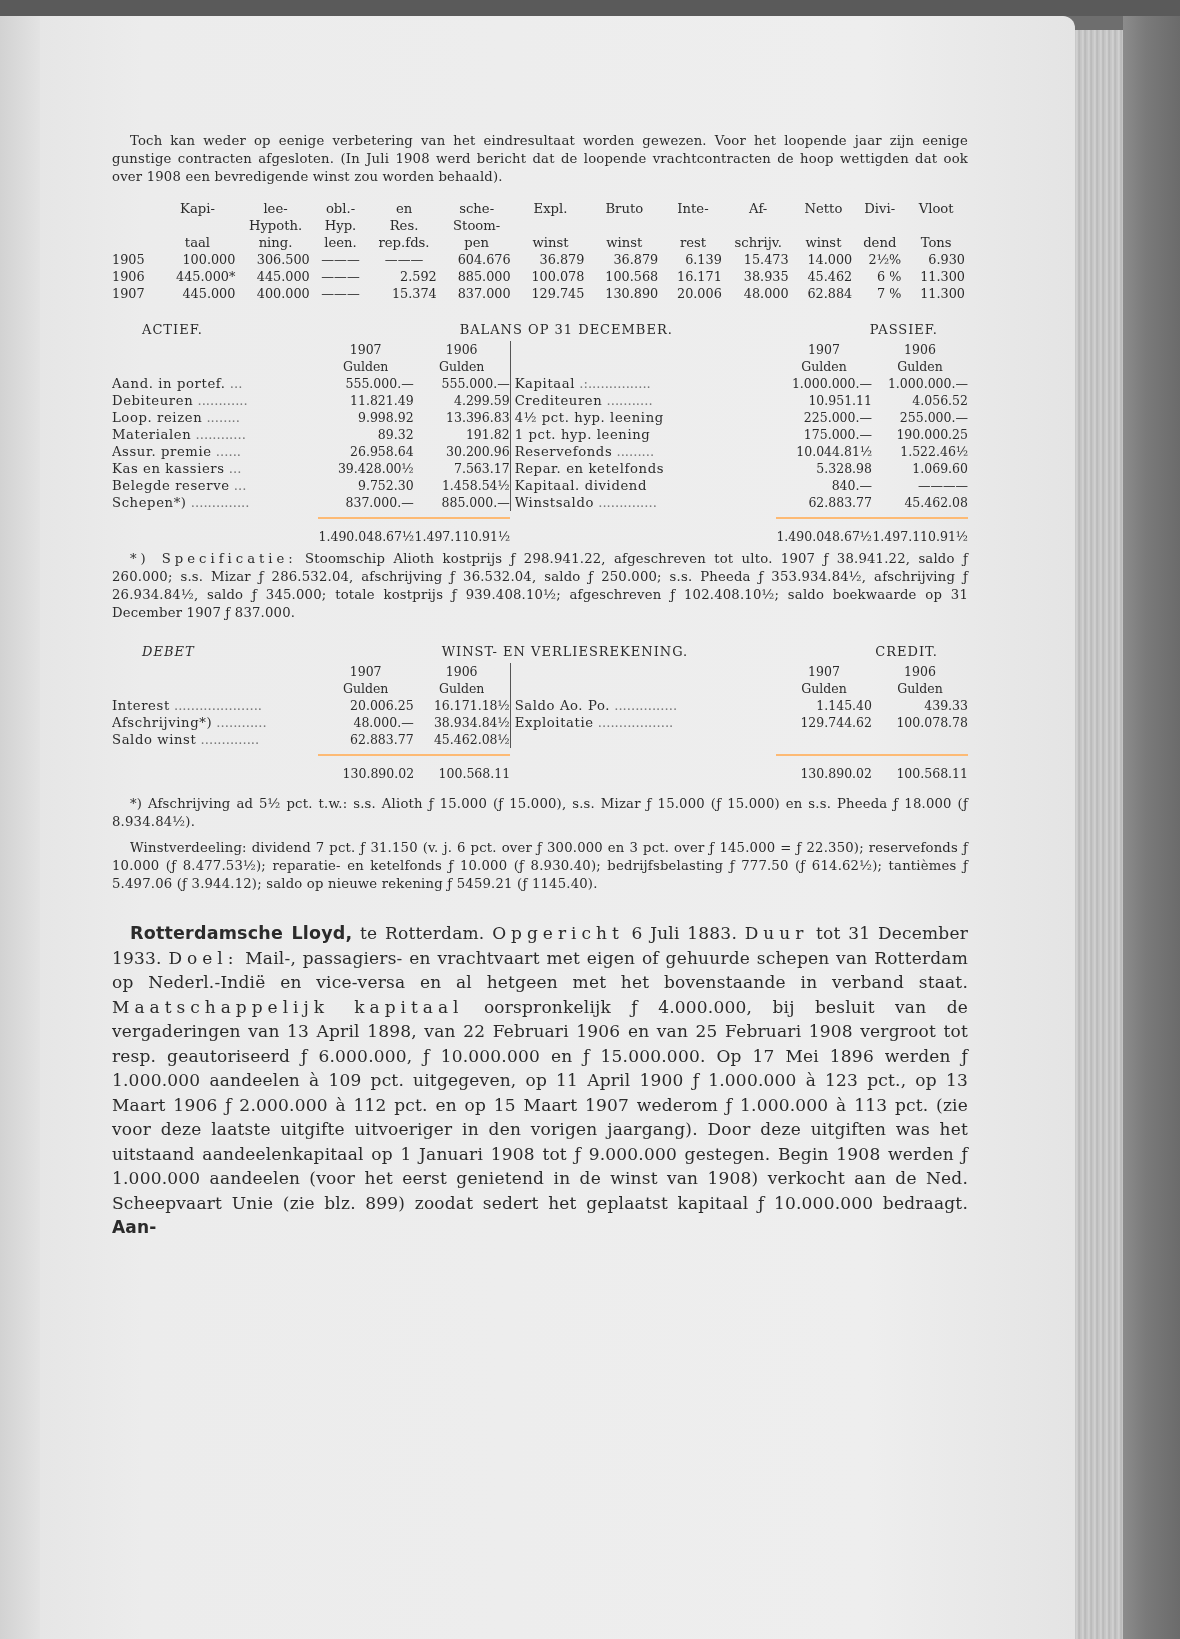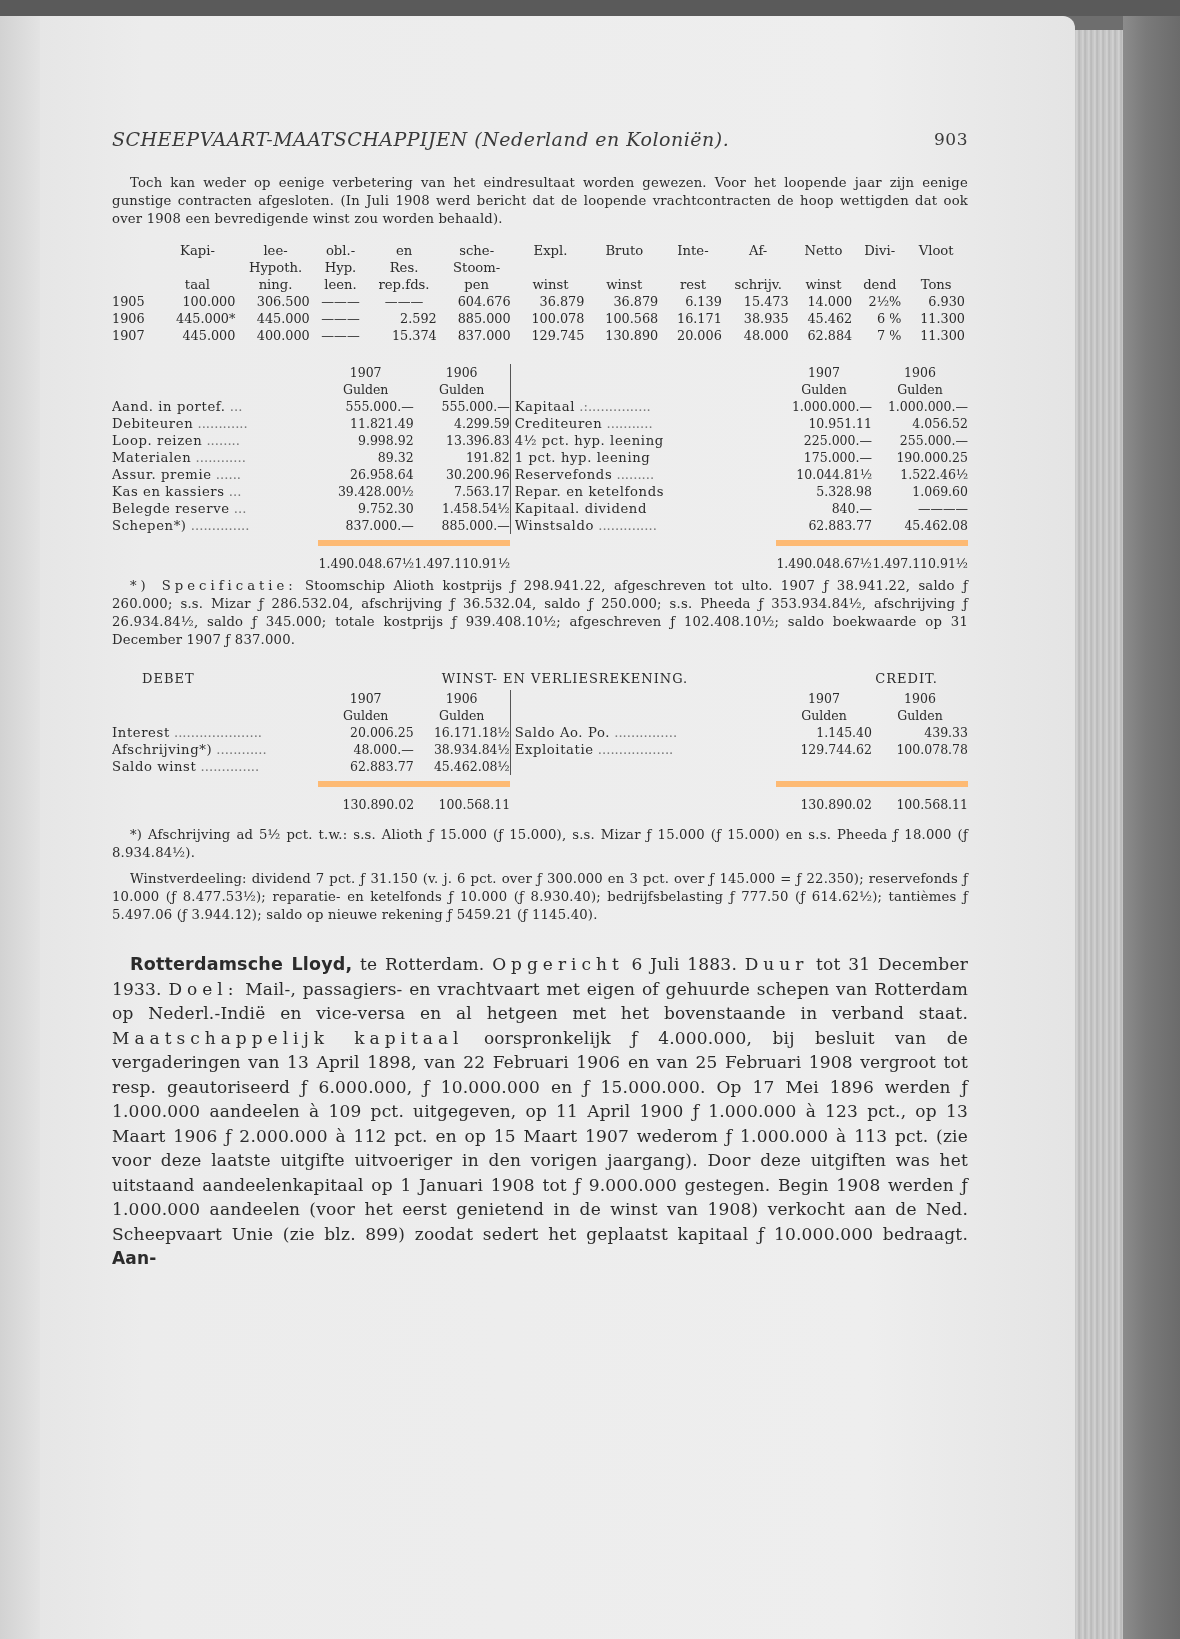--- a/index.html
+++ b/index.html
@@ -43,44 +43,40 @@
   .ledger-side.right { width:456px; border-left:1px solid #555; padding-left:4px; }
   .lrow { display:flex; line-height:17px; }
   .lrow .lbl { flex:1; overflow:hidden; white-space:nowrap; letter-spacing:0.6px; }
   .lrow .lbl .dots { color:#777; letter-spacing:0; }
   .lrow .v { width:96px; text-align:right; white-space:nowrap; font-size:12.5px; }
   .lrow .v2 { width:96px; text-align:right; white-space:nowrap; font-size:12.5px; }
   .lrow .hdr { text-align:center; }
   .totals { display:flex; margin-top:6px; }
   .totals .tside { width:400px; display:flex; justify-content:flex-end; }
   .totals .tside.right { width:460px; }
-  .tline { border-top:6px solid #fdba74; padding-top:10px; display:flex; }
+  .tline { border-top:2px solid #fdba74; padding-top:10px; display:flex; }
   .tline span { width:96px; text-align:right; font-size:12.5px; }
 
   .spaced { letter-spacing:4px; }
   .entry { margin-top:28px; font-size:17px; line-height:24.5px; text-align:justify; letter-spacing:0.2px; }
   .entry .name { font-family:"DejaVu Sans","Liberation Sans",sans-serif; font-weight:bold; font-size:17.5px; }
   .entry .sp { letter-spacing:5px; }
   .entry .bold-end { font-family:"DejaVu Sans","Liberation Sans",sans-serif; font-weight:bold; }
 </style>
 </head>
 <body>
 
 <div class="topbar"></div>
 <div class="spine"></div>
 <div class="page"></div>
 <div class="edges"></div>
 <div class="cover"></div>
 
 <div class="content">
 
-  <div class="running-head">
-    <span>SCHEEPVAART-MAATSCHAPPIJEN (Nederland en Koloniën).</span>
-    <span class="pno">903</span>
-  </div>
 
   <p class="small indent" style="margin-top:14px;">Toch kan weder op eenige verbetering van het eindresultaat worden gewezen. Voor het loopende jaar zijn eenige gunstige contracten afgesloten. (In Juli 1908 werd bericht dat de loopende vrachtcontracten de hoop wettigden dat ook over 1908 een bevredigende winst zou worden behaald).</p>
 
   <table class="stats">
     <thead id="stats-head">
         <tr>
           <th></th>
           <th>Kapi-</th>
           <th>lee-</th>
           <th>obl.-</th>
@@ -168,20 +164,25 @@
           <td>20.006</td>
           <td>48.000</td>
           <td>62.884</td>
           <td>7 %</td>
           <td>11.300</td>
         </tr>
       </tbody>
   </table>
 
   <div class="ledger" style="margin-top:20px;">
+    <div class="ledger-title">
+      <span style="padding-left:30px;">ACTIEF.</span>
+      <span style="margin-left:60px;">BALANS OP 31 DECEMBER.</span>
+      <span style="padding-right:30px;">PASSIEF.</span>
+    </div>
     <div class="ledger-grid">
       <div class="ledger-side">
         <div class="lrow">
             <span class="lbl"></span>
             <span class="v hdr">1907</span>
             <span class="v2 hdr">1906</span>
           </div>
         <div class="lrow">
             <span class="lbl"></span>
             <span class="v hdr">Gulden</span>
@@ -300,21 +301,21 @@
         </div>
     </div>
   </div>
 
   <p class="small indent" style="margin-top:6px;">
     <span class="spaced">*) Specificatie:</span><span> Stoomschip Alioth kostprijs ƒ 298.941.22, afgeschreven tot ulto. 1907 ƒ 38.941.22, saldo ƒ 260.000; s.s. Mizar ƒ 286.532.04, afschrijving ƒ 36.532.04, saldo ƒ 250.000; s.s. Pheeda ƒ 353.934.84½, afschrijving ƒ 26.934.84½, saldo ƒ 345.000; totale kostprijs ƒ 939.408.10½; afgeschreven ƒ 102.408.10½; saldo boekwaarde op 31 December 1907 ƒ 837.000.</span>
   </p>
 
   <div class="ledger" style="margin-top:22px;">
     <div class="ledger-title">
-      <span style="padding-left:30px;">DEBET</span>
+      <span style="padding-left:30px;font-style:italic;">DEBET</span>
       <span style="margin-left:60px;">WINST- EN VERLIESREKENING.</span>
       <span style="padding-right:30px;">CREDIT.</span>
     </div>
     <div class="ledger-grid">
       <div class="ledger-side">
         <div class="lrow">
             <span class="lbl"></span>
             <span class="v hdr">1907</span>
             <span class="v2 hdr">1906</span>
           </div>

